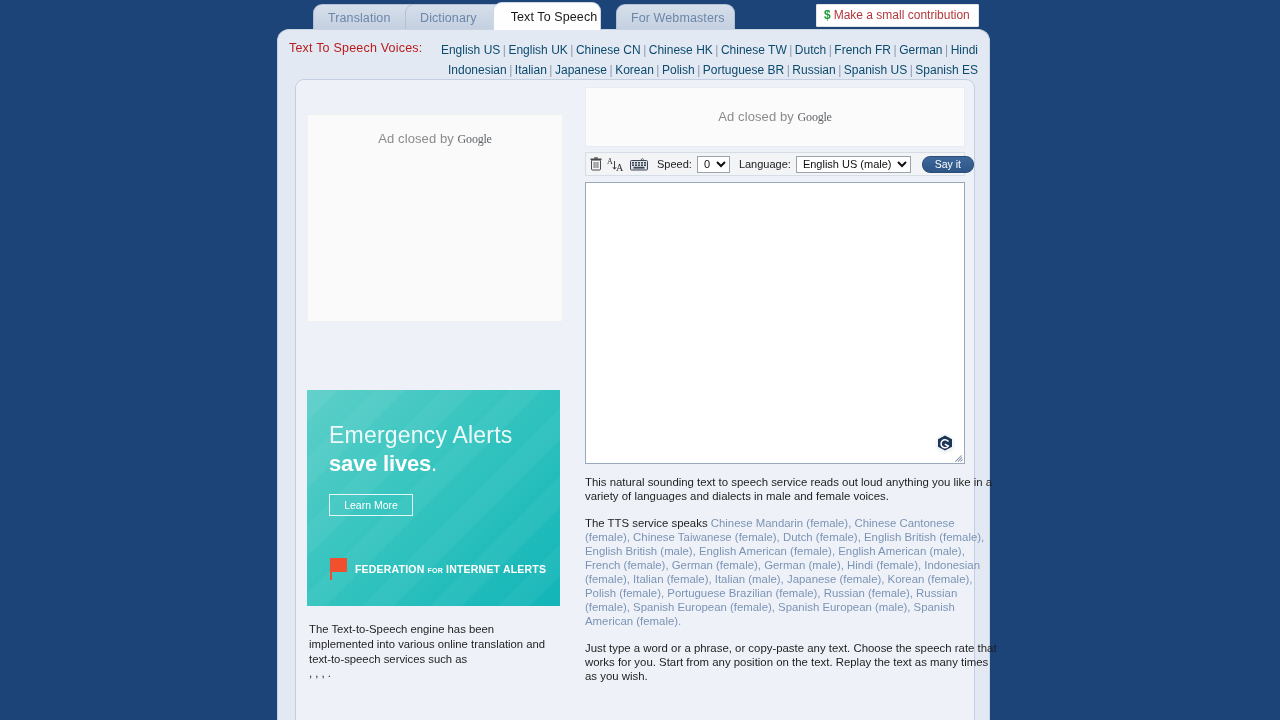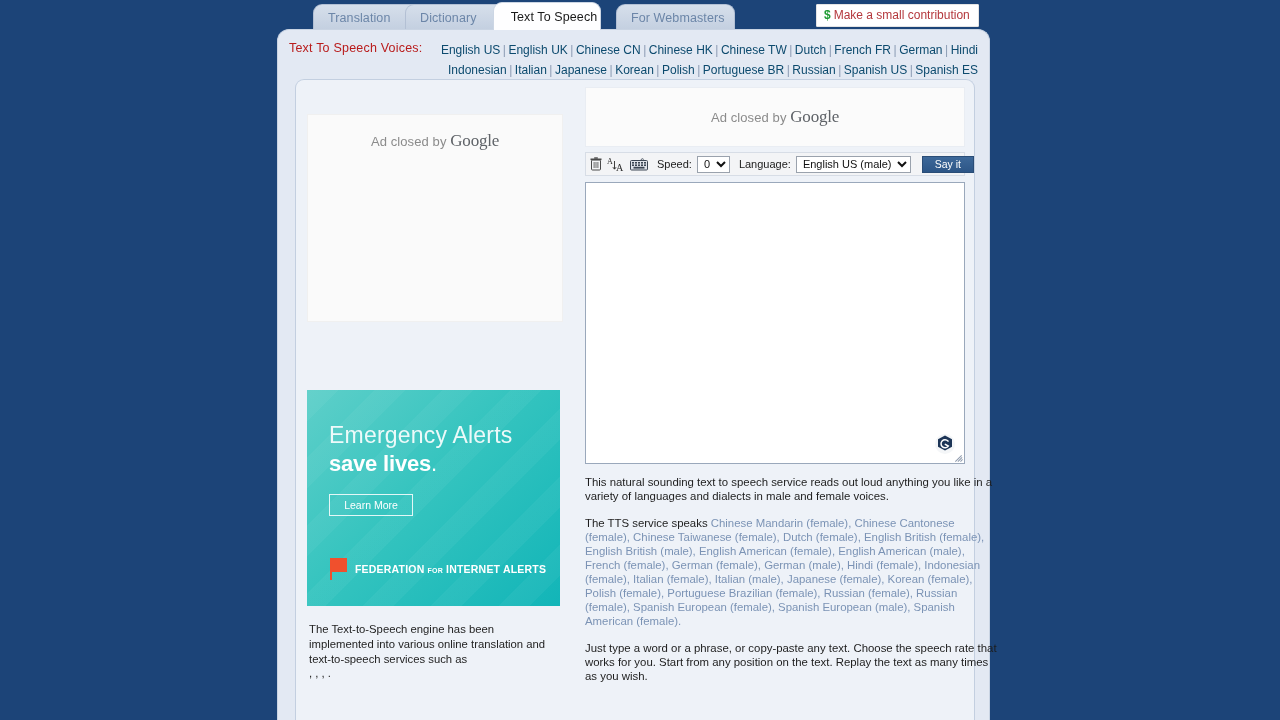--- a/index.html
+++ b/index.html
@@ -72,21 +72,21 @@
   #left {
     position: absolute; left: 11px; top: 34px; width: 256px;
   }
   #ad-top-left {
     height: 208px; background: #fafafa; border: 1px solid #f0f0f0;
     display: flex; align-items: flex-start; justify-content: center;
     padding-top: 16px;
   }
   .adclosed { font-size: 13px; color: #8b8b8b; letter-spacing: .1px; }
   .adclosed .g {
-    font-family: "Liberation Serif", serif; font-size: 17px; color: #5f6368;
+    font-family: "Liberation Serif", serif; font-size: 12px; color: #5f6368;
     letter-spacing: -.2px;
   }
 
   #banner {
     position: absolute; left: 0; top: 276px; width: 253px; height: 216px;
     background: linear-gradient(135deg, #5ecfc9 0%, #35c4bf 45%, #12b5b8 100%);
     overflow: hidden;
   }
   #banner::after {
     content: ""; position: absolute; inset: 0;
@@ -141,21 +141,21 @@
   #toolbar select {
     font-family: "Liberation Sans", sans-serif; font-size: 11px;
     height: 17px; border: 1px solid #9aa2ad; background: #fff; color: #111;
     padding: 0 2px;
   }
   #sel-speed { width: 47px; }
   #sel-lang { width: 121px; }
   #sayit {
     margin-left: 6px; height: 17px; min-width: 52px;
     background: linear-gradient(to bottom, #3d6899 0%, #2d5687 100%);
-    border: 1px solid #2a4d77; border-radius: 0; color: #fff;
+    border: 1px solid #2a4d77; border-radius: 8px; color: #fff;
     font-size: 10.5px; font-family: "Liberation Sans", sans-serif;
     cursor: pointer; padding: 0 8px;
   }
 
   #textarea-wrap {
     position: relative; margin-top: 6px; height: 282px;
     background: #ffffff; border: 1px solid #9aa8bb;
   }
   #grammarly {
     position: absolute; right: 9px; bottom: 9px; width: 20px; height: 20px;

